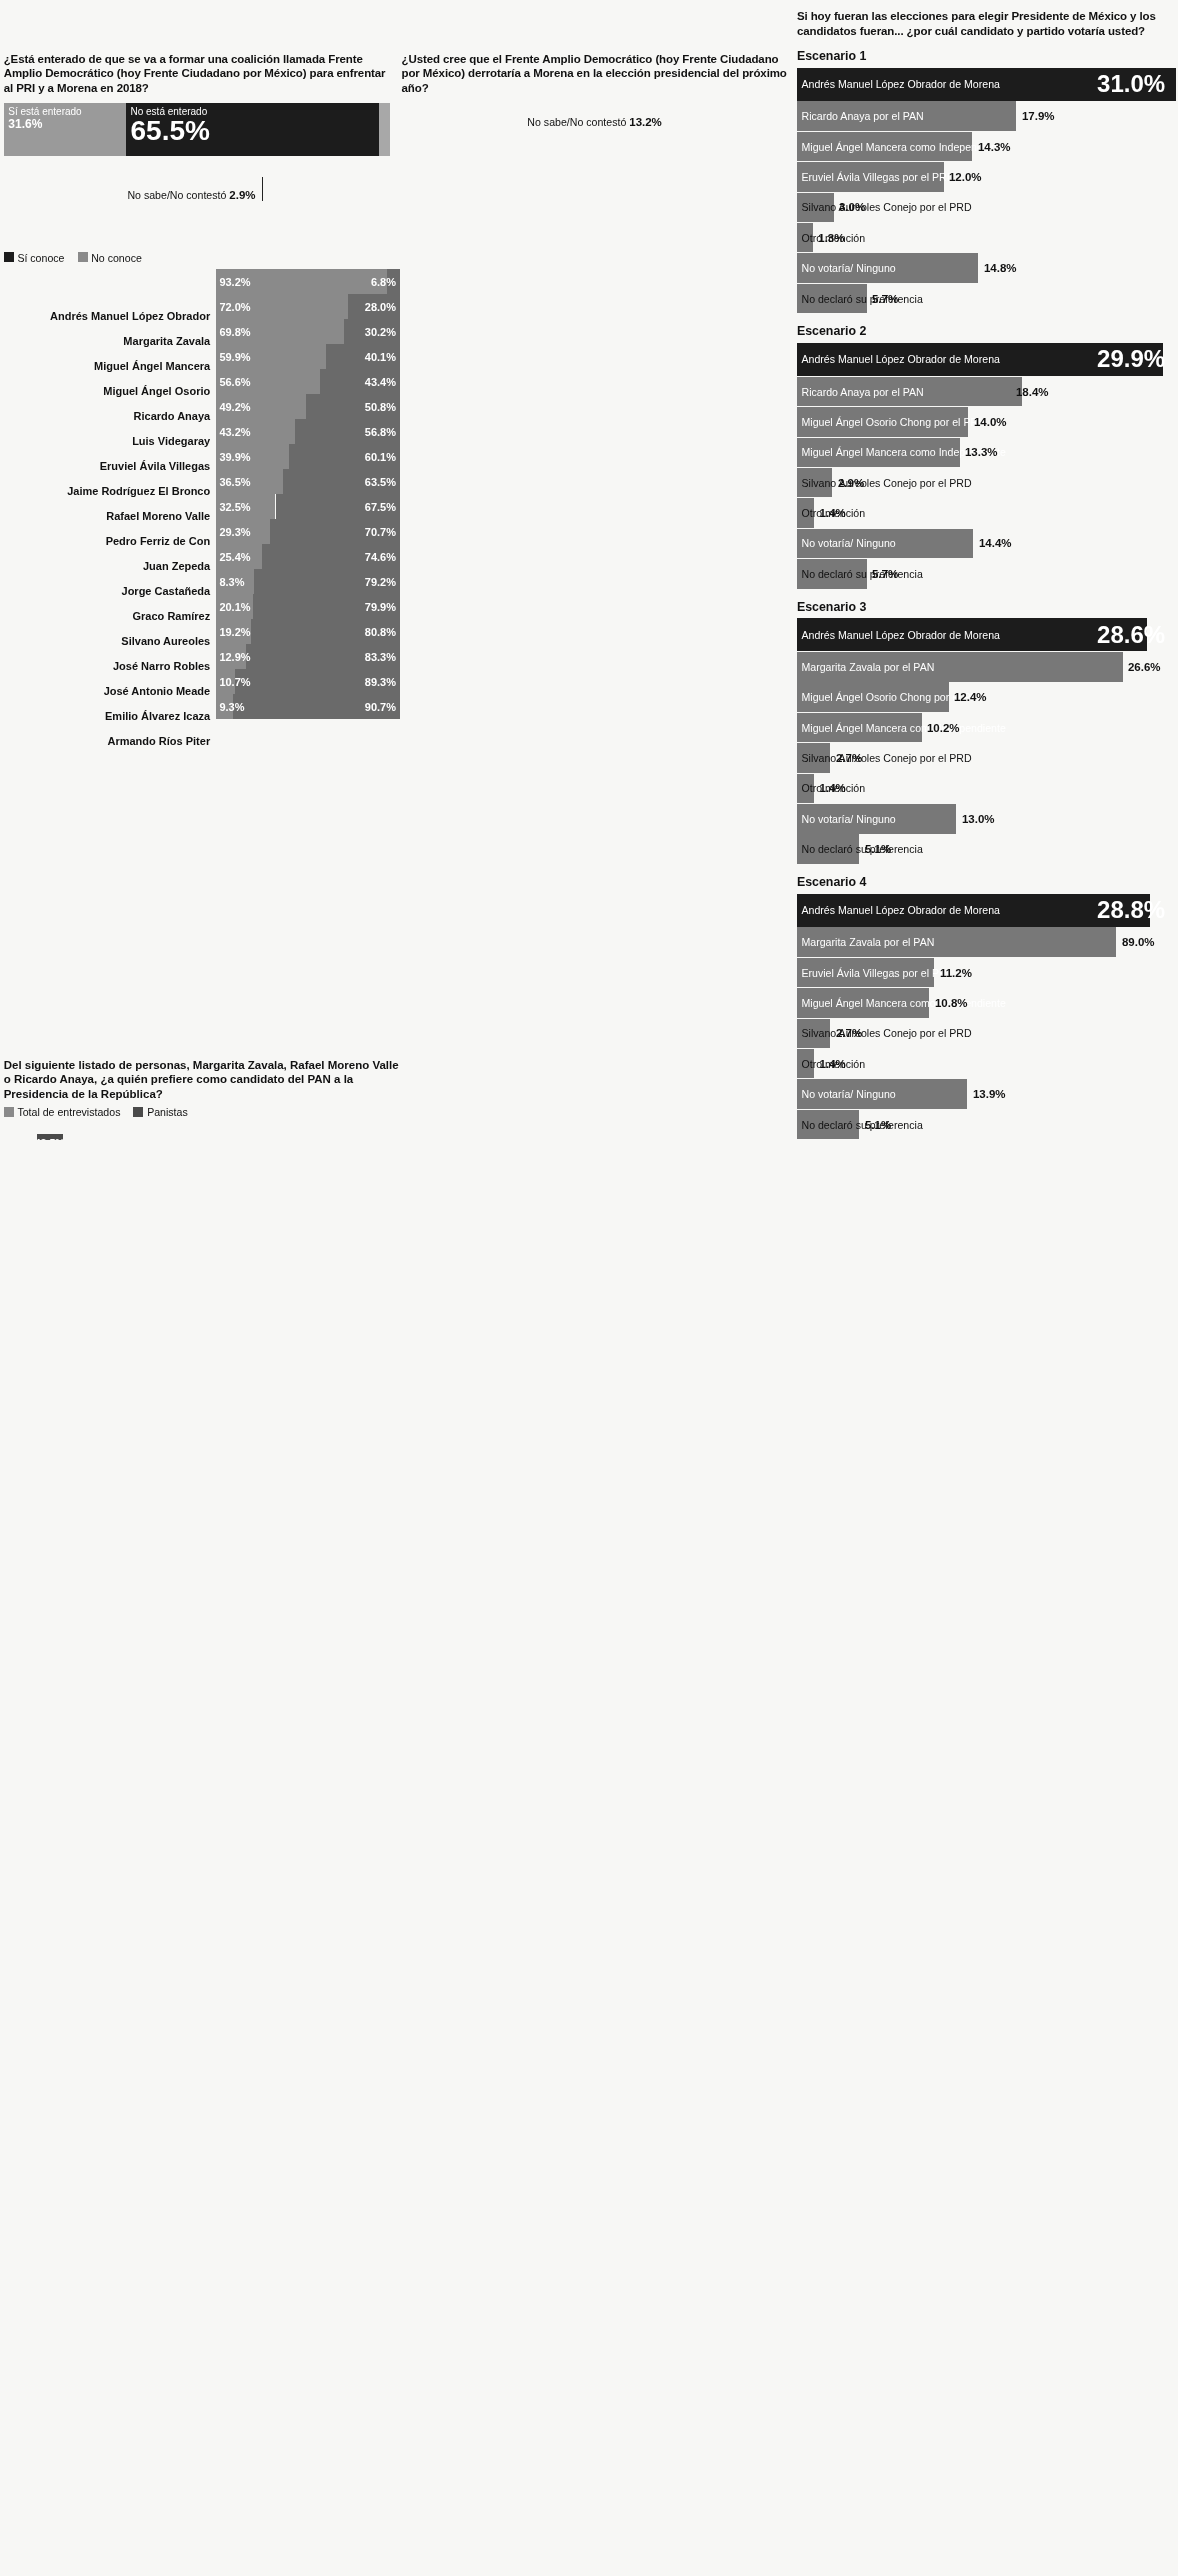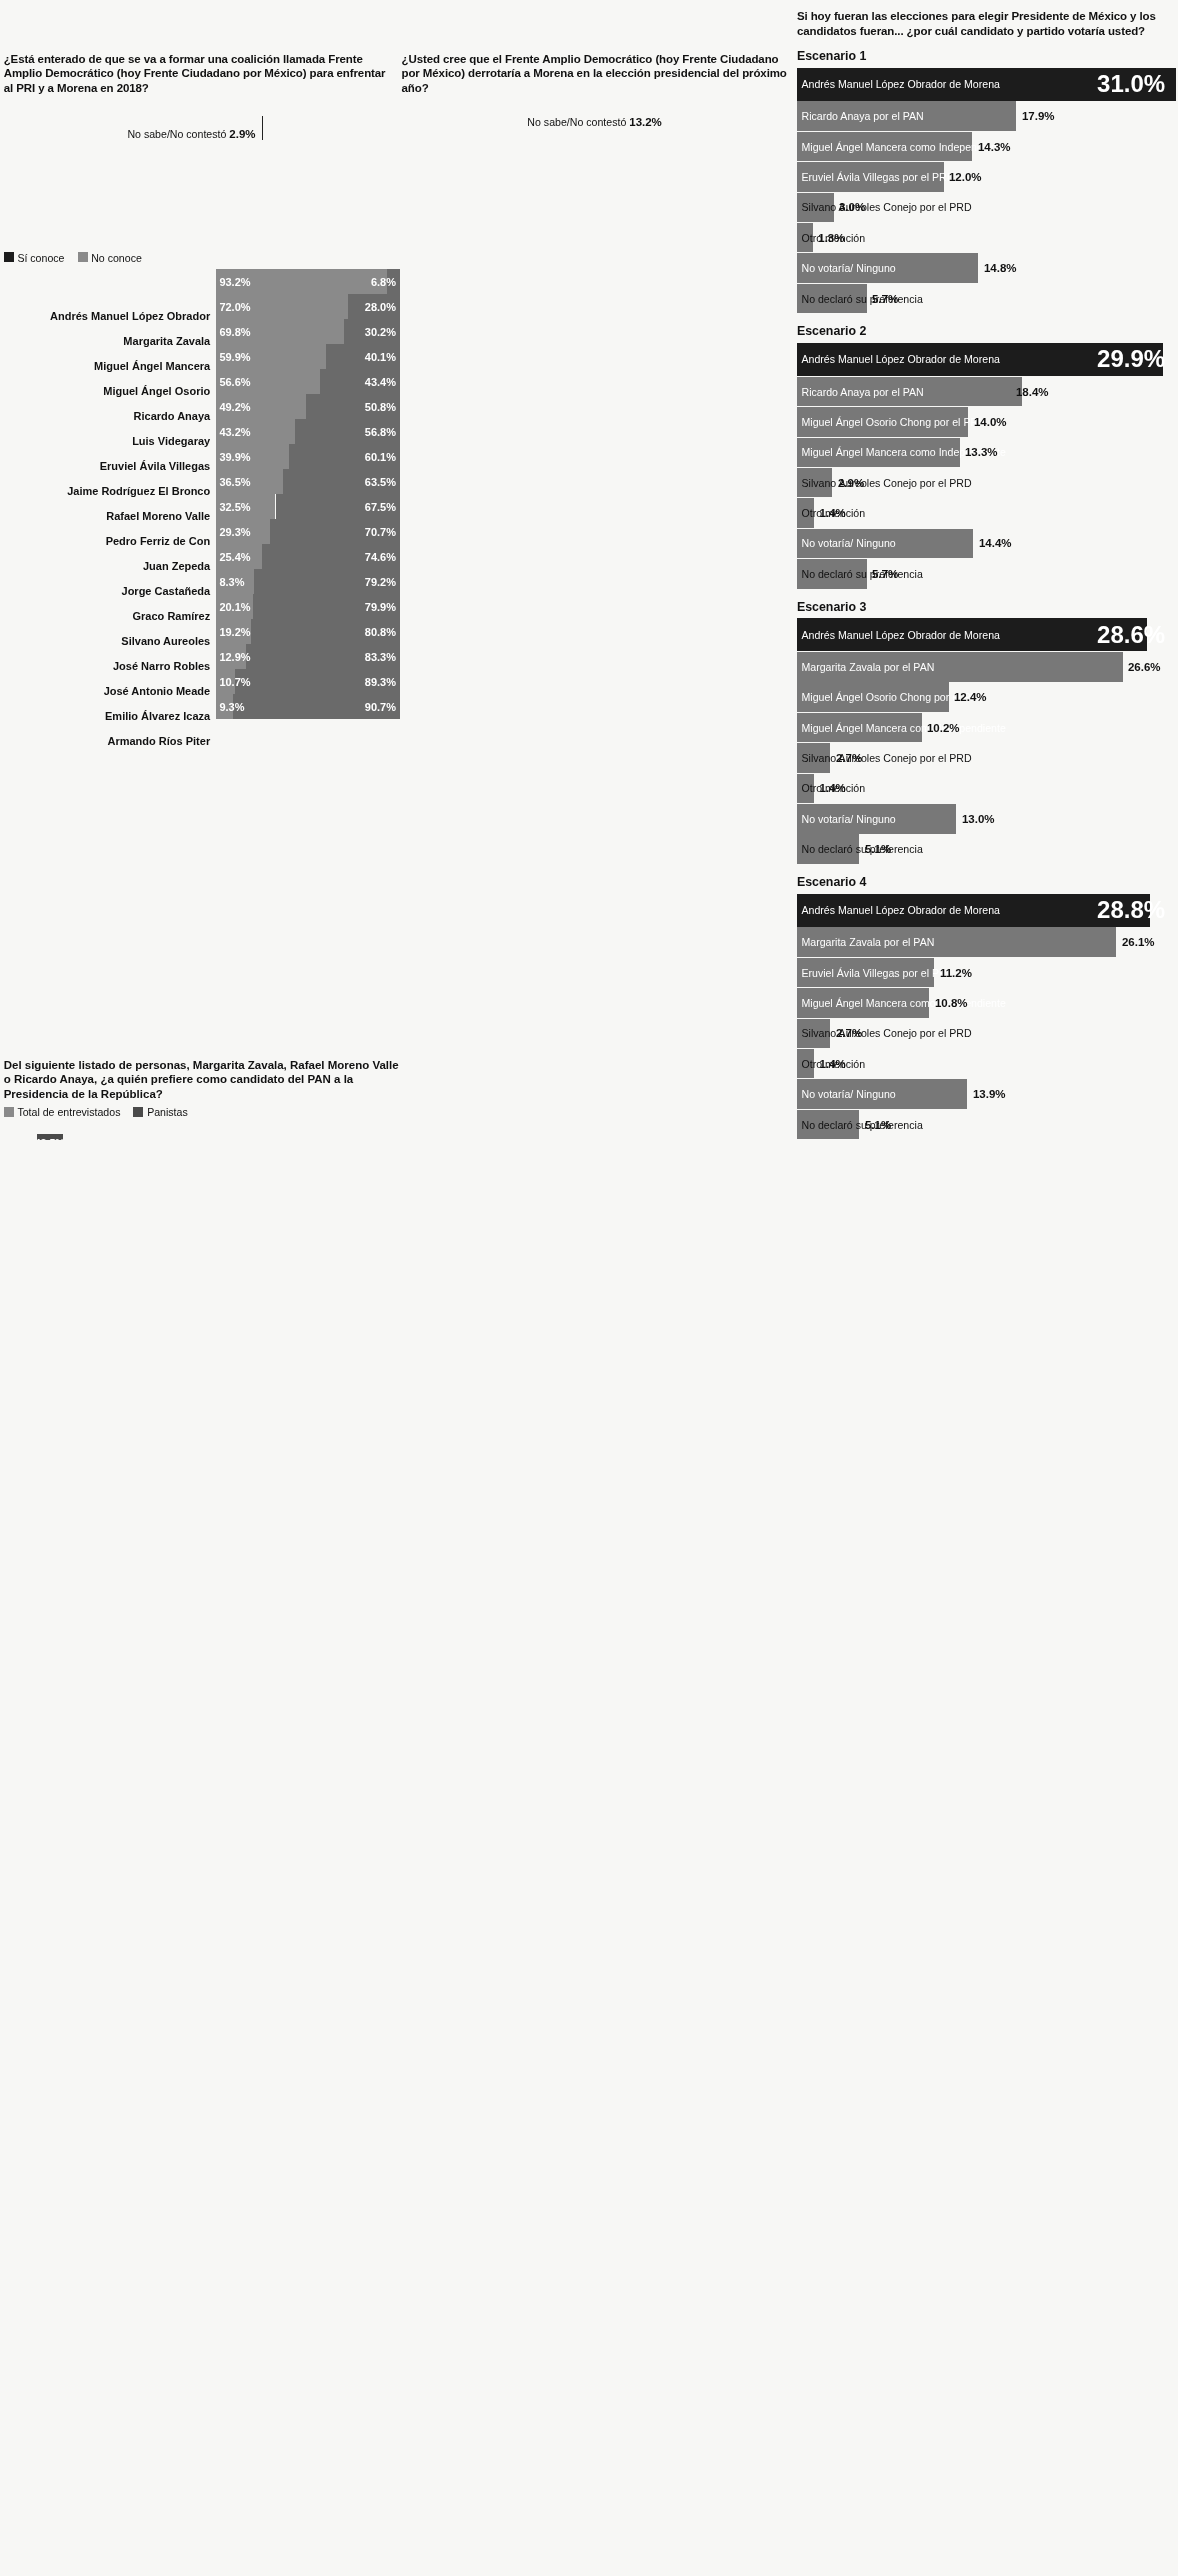--- a/index.html
+++ b/index.html
@@ -104,20 +104,31 @@
 <body>
 
 <div class="page">
 
   <div class="cols">
 
     <div class="colL">
       <div style="height:52px"></div>
       <div class="qtitle">¿Está enterado de que se va a formar una coalición llamada  Frente Amplio Democrático (hoy Frente Ciudadano por México)  para enfrentar al PRI y a Morena en 2018?</div>
       <div class="stackwrap">
+        <div class="stack">
+          <div class="seg" style="width:31.6%;background:#9a9a9a;">
+            <span class="lbl">Sí está enterado</span>
+            <span class="small-pct">31.6%</span>
+          </div>
+          <div class="seg" style="width:65.5%;background:#1c1c1c;">
+            <span class="lbl">No está enterado</span>
+            <span class="big">65.5%</span>
+          </div>
+          <div class="seg" style="width:2.9%;background:#a8a8a8;"></div>
+        </div>
         <div class="nsnc">
           <span>No sabe/No contestó</span>
           <b>2.9%</b>
           <span class="tick"></span>
         </div>
       </div>
     </div>
 
     <div class="colR">
       <div class="colR-inner-a">
@@ -267,21 +278,21 @@
             <div class="esc-title">Escenario 4</div>
             <div class="escblock">
               <div class="escrow tall">
                 <div class="escbar lead" style="width: 353px;"></div>
                 <div class="esclabel onbar">Andrés Manuel López Obrador de Morena</div>
                 <div class="escval inside" style="right: 7.4px;">28.8%</div>
               </div>
               <div class="escrow">
                 <div class="escbar norm" style="width: 319px;"></div>
                 <div class="esclabel onbar">Margarita Zavala por el PAN</div>
-                <div class="escval outside" style="left: 325px;">26.1%</div>
+                <div class="escval outside" style="left: 325px;">89.0%</div>
               </div>
               <div class="escrow">
                 <div class="escbar norm" style="width: 137px;"></div>
                 <div class="esclabel onbar">Eruviel Ávila Villegas  por el PRI</div>
                 <div class="escval outside" style="left: 143px;">11.2%</div>
               </div>
               <div class="escrow">
                 <div class="escbar norm" style="width: 132px;"></div>
                 <div class="esclabel onbar">Miguel Ángel Mancera como Independiente</div>
                 <div class="escval outside" style="left: 138px;">10.8%</div>

